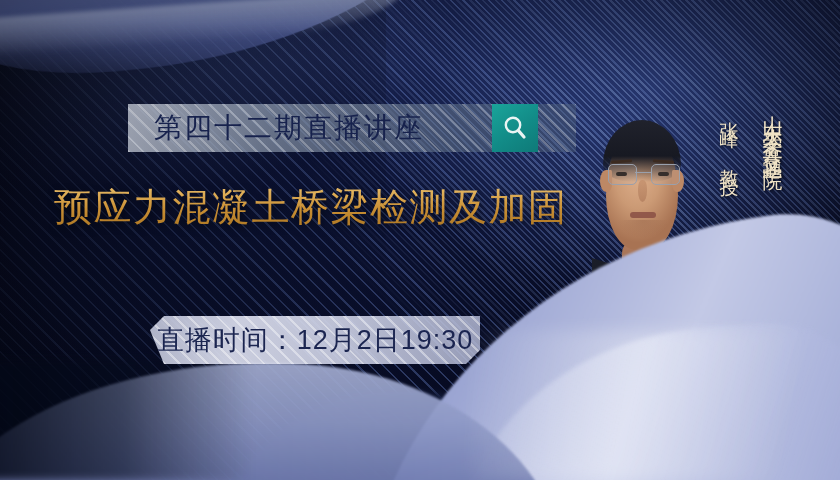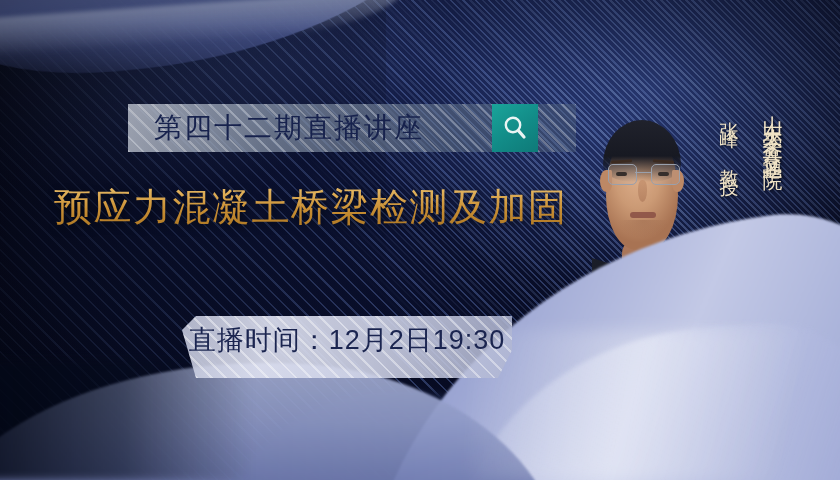--- a/index.html
+++ b/index.html
@@ -346,26 +346,25 @@
     white-space: nowrap;
     line-height: 1;
   }
 
   
   .time-bar {
     position: absolute;
     left: 150px;
     top: 316px;
     width: 330px;
-    height: 62px;
+    height: 48px;
     background: linear-gradient(100deg, rgba(198,202,222,0.88) 0%, rgba(219,222,238,0.92) 26%, rgba(206,210,230,0.9) 58%, rgba(176,182,210,0.84) 100%);
     clip-path: polygon(14px 0, 100% 0, 100% 34px, calc(100% - 14px) 100%, 14px 100%, 0 14px);
     overflow: hidden;
     box-shadow: 0 3px 14px rgba(0,0,0,0.45);
-    margin-left: 32px;
   }
   .time-bar::after {
     content: "";
     position: absolute;
     inset: 0;
     background-image: repeating-linear-gradient(
       45deg,
       rgba(255,255,255,0.40) 0px,
       rgba(255,255,255,0.40) 2px,
       rgba(255,255,255,0.00) 2px,

